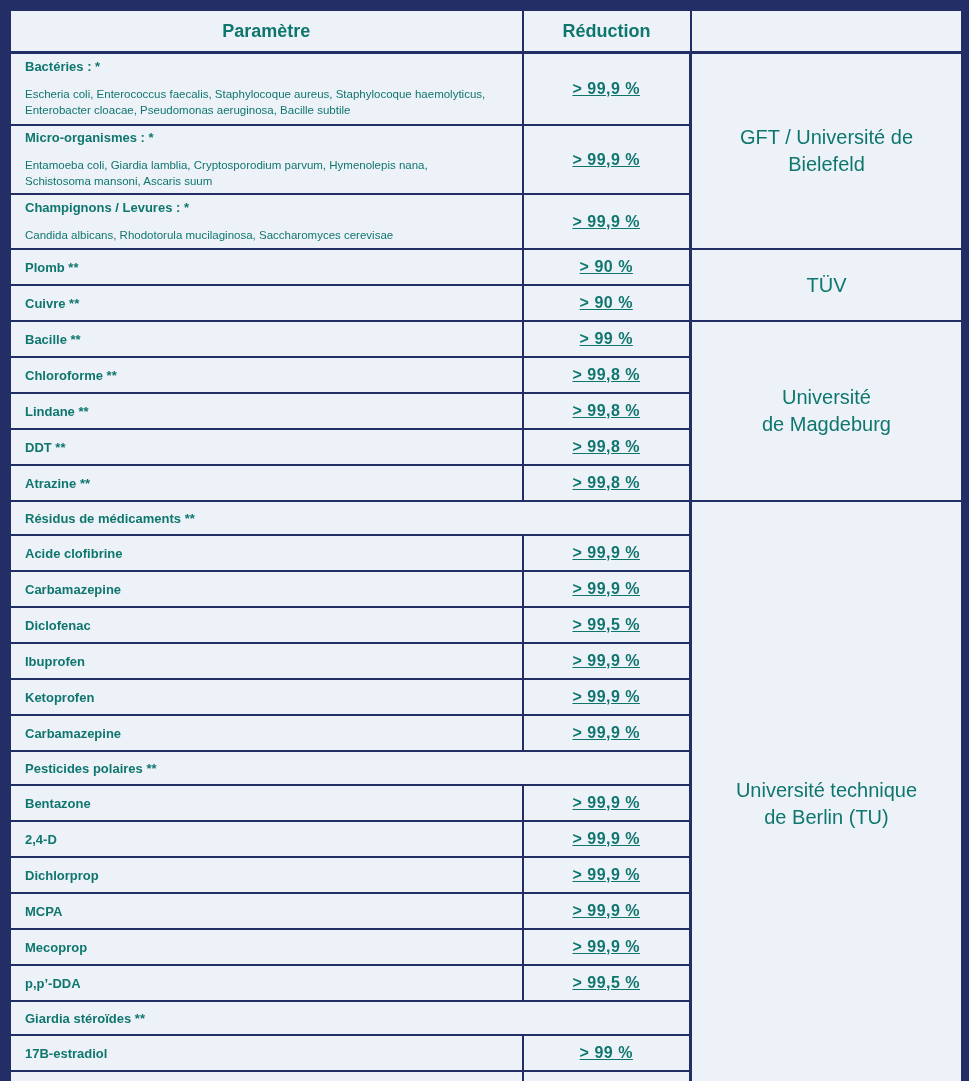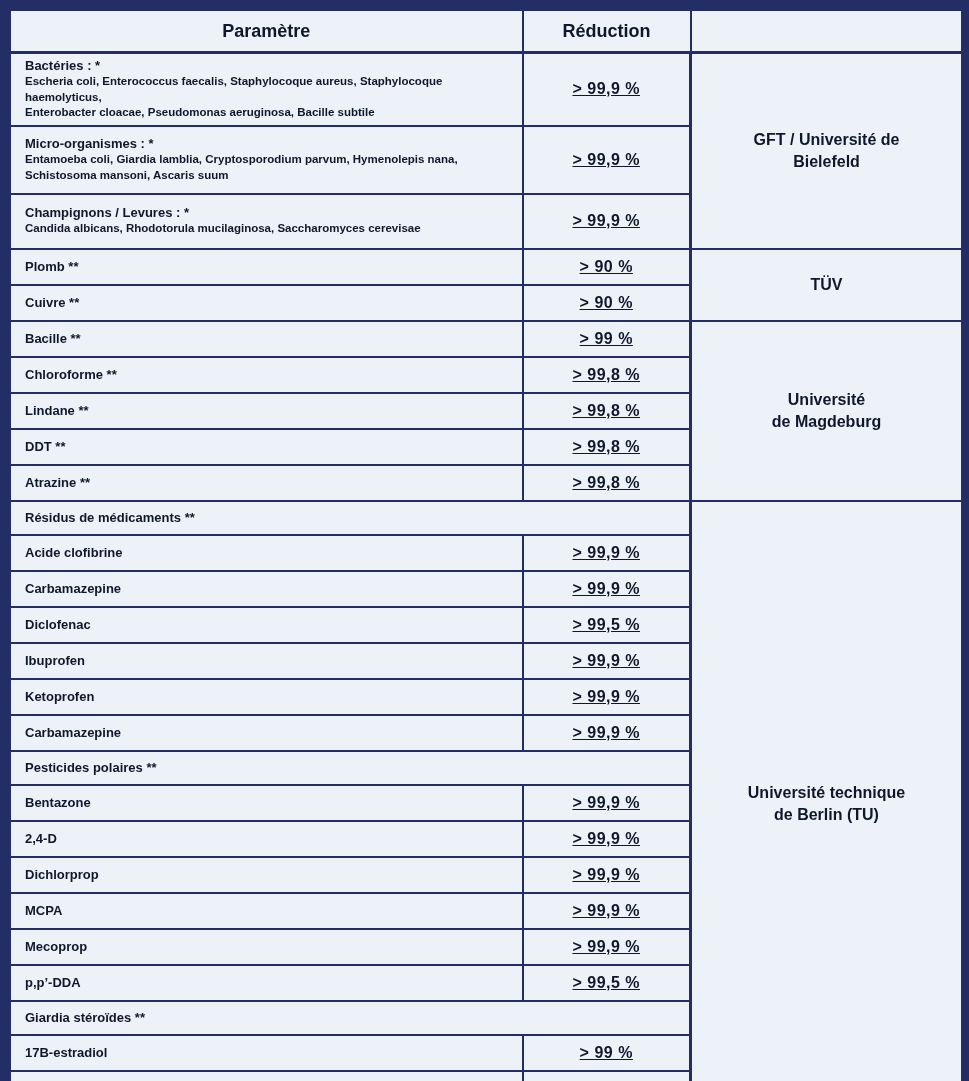--- a/index.html
+++ b/index.html
@@ -20,55 +20,55 @@
     border-collapse: collapse;
     table-layout: fixed;
     background: #232e66;
   }
   col.c-param { width: 513px; }
   col.c-red   { width: 168px; }
   col.c-org   { width: 272px; }
   td, th {
     background: #edf2f9;
     border: 2px solid #232e66;
-    color: #0f172a;
+    color: #0f766e;
     vertical-align: middle;
     padding: 0;
   }
   th {
     height: 40px;
     font-size: 18px;
     font-weight: 700;
     text-align: center;
     border-bottom: 3px solid #232e66;
   }
   td.param {
     text-align: left;
     padding: 4px 10px 4px 14px;
     font-size: 13px;
     font-weight: 700;
   }
   td.param .sub {
-    font-weight: 700;
+    font-weight: 400;
     font-size: 11.5px;
     line-height: 1.35;
     white-space: pre-line;
-    margin-top: 1px;
+    margin-top: 13px;
   }
   td.red {
     text-align: center;
     font-size: 16px;
     font-weight: 700;
     letter-spacing: 0.5px;
     text-decoration: underline;
   }
   td.org {
     text-align: center;
-    font-size: 16px;
-    font-weight: 700;
+    font-size: 20px;
+    font-weight: 400;
     white-space: pre-line;
     line-height: 1.35;
     border-left: 3px solid #232e66;
   }
   tr.h-big  td { height: 62px; }
   tr.h-med  td { height: 58px; }
   tr.h-sm   td { height: 45px; }
   tr.h-std  td { height: 26px; }
   tr.h-span td { height: 24px; }
   tr.group-start td { border-top: 2px solid #d946ef; }

